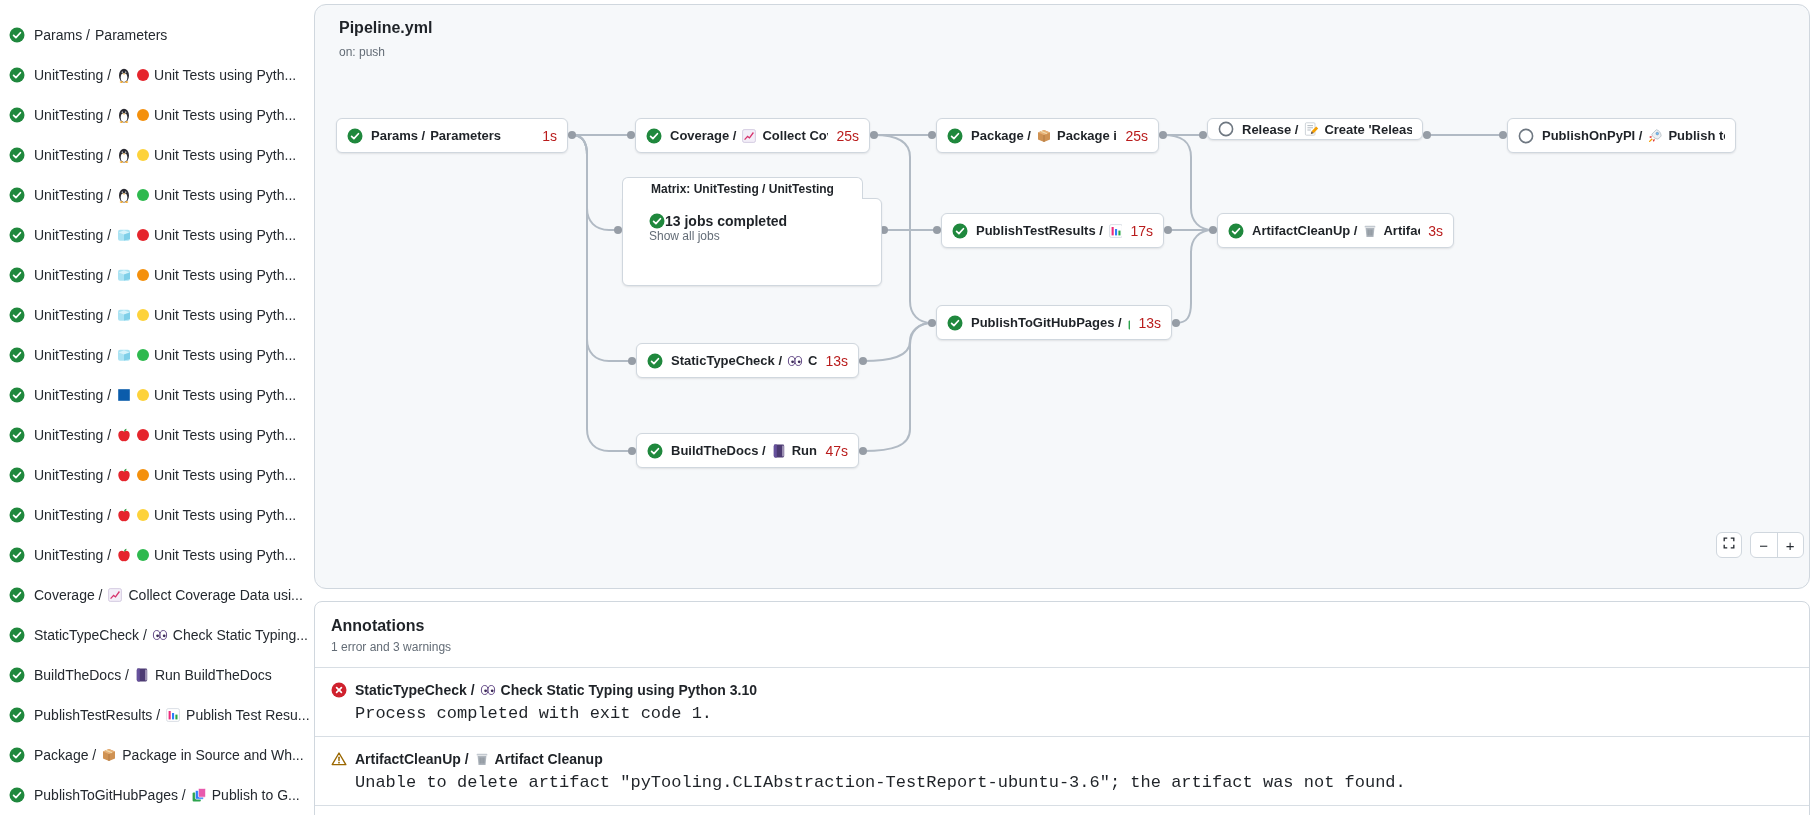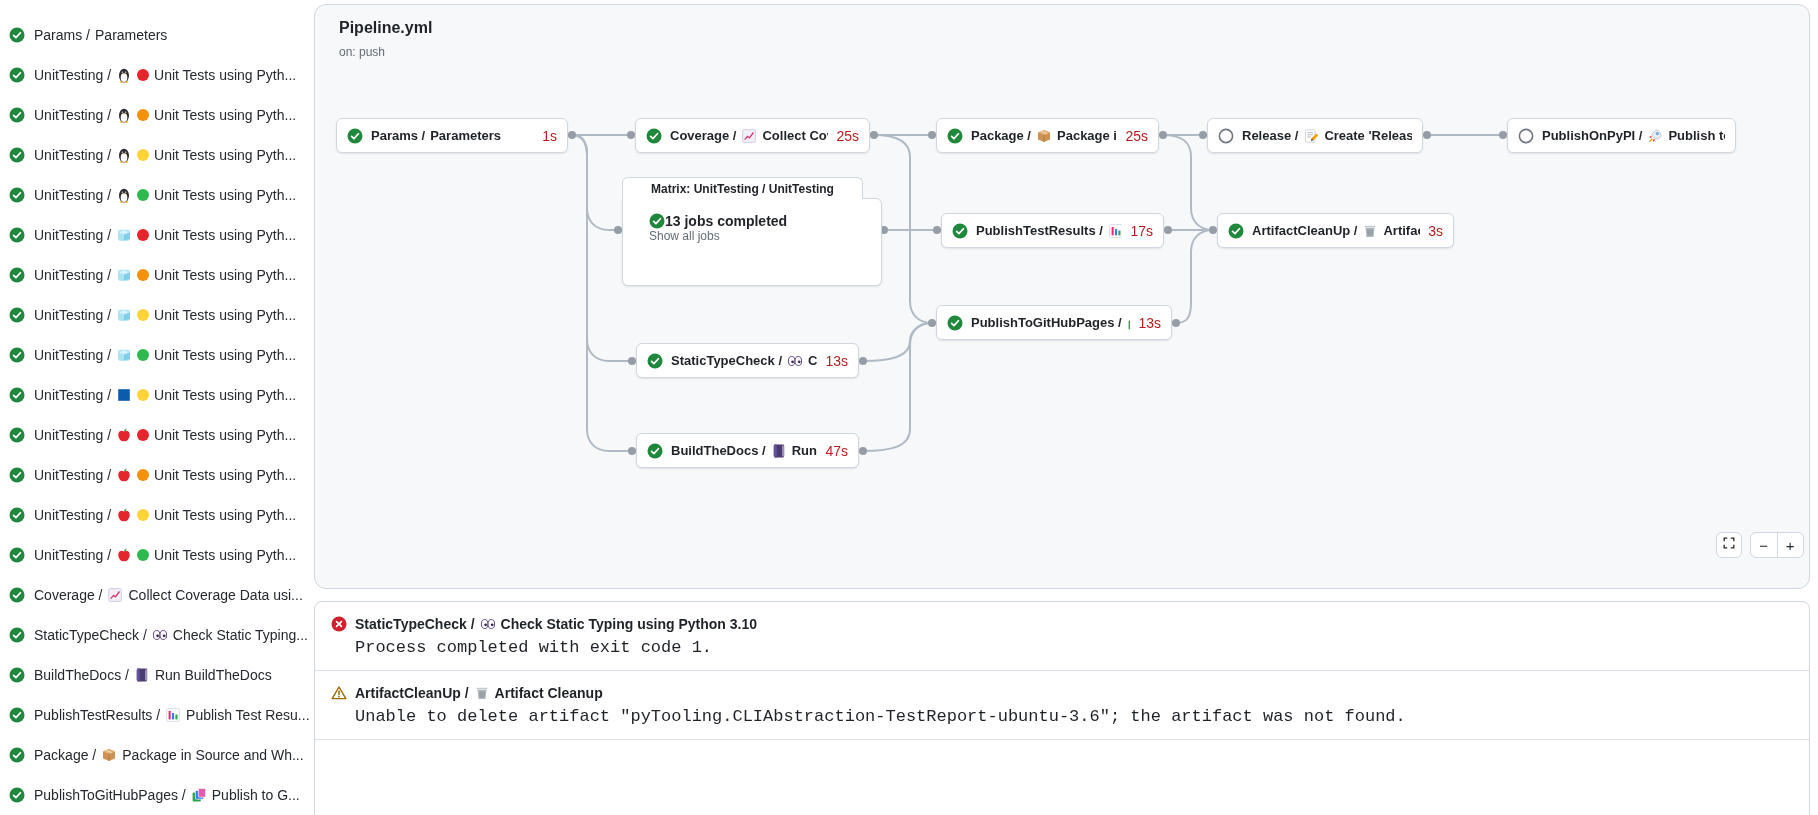--- a/index.html
+++ b/index.html
@@ -560,21 +560,21 @@
                 <path d="M2 4.5 8 2l6 2.5v7L8 14l-6-2.5Z" fill="#cf9253"></path>
                 <path d="M2 4.5 8 7l6-2.5L8 2Z" fill="#e7b077"></path>
                 <path d="M8 7v7" stroke="#a9753f" stroke-width=".8"></path>
                 <path d="M5 3.2l6 2.5" stroke="#f0dcae" stroke-width="1.2"></path>
               </svg>
             </span>
             <span>Package in So...</span>
           </span>
           <span class="dur">25s</span>
         </div>
-        <div class="gnode" style="left: 892px; top: 113px; width: 216px; height: 35px;">
+        <div class="gnode" style="left: 892px; top: 113px; width: 216px; height: 22px;">
           <span class="ic">
             <svg viewBox="0 0 16 16">
               <circle cx="8" cy="8" r="6.6" fill="#fff" stroke="#6e7781" stroke-width="1.6"></circle>
             </svg>
           </span>
           <span class="nt">
             <span>Release /</span>
             <span class="ic">
               <svg viewBox="0 0 16 16">
                 <rect x="2.4" y="1.8" width="9.6" height="12.4" rx="1" fill="#fff" stroke="#c3c9cf" stroke-width=".8"></rect>
@@ -730,20 +730,24 @@
           </svg>
       </span>
     </div>
     <div class="zoom-seg">
       <span class="zbtn">−</span>
       <span class="zbtn">+</span>
     </div>
   </div>
 
   <div class="ann-card">
+    <div class="ann-head">
+      <div class="ann-title">Annotations</div>
+      <div class="ann-sum">1 error and 3 warnings</div>
+    </div>
     <div id="annotation-list">
         <div class="ann-row">
           <span class="ic">
             <svg viewBox="0 0 16 16">
               <circle cx="8" cy="8" r="7.5" fill="#cf222e"></circle>
               <path d="M5.6 5.6l4.8 4.8M10.4 5.6l-4.8 4.8" stroke="#fff" stroke-width="1.7" stroke-linecap="round"></path>
             </svg>
           </span>
           <div class="ann-body">
             <div class="ann-row-title">

